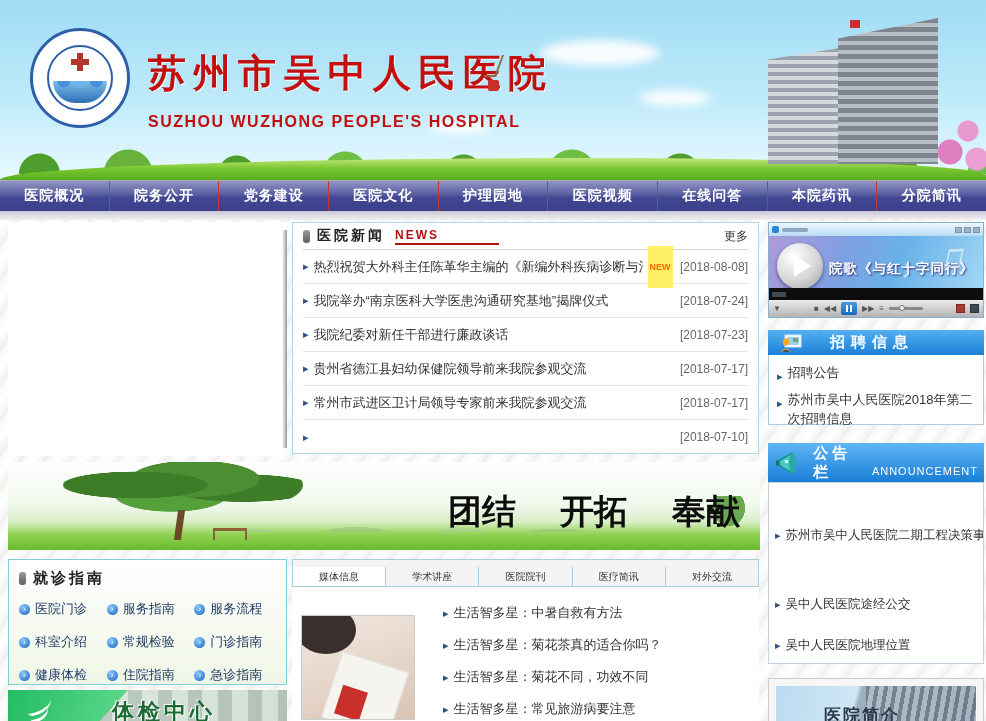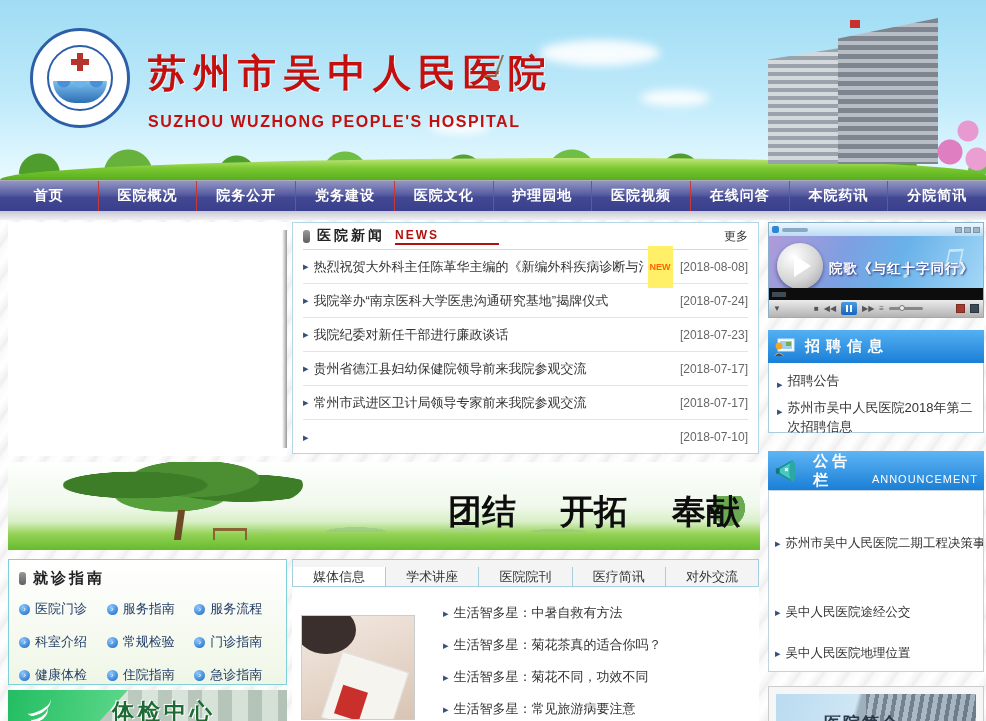--- a/index.html
+++ b/index.html
@@ -137,21 +137,21 @@
      background:linear-gradient(100deg,#23bd62,#5fd98c); clip-path:polygon(0 0,100% 0,62% 100%,0 100%); }
   .wing { position:absolute; left:18px; top:8px; width:30px; height:22px; }
   .wing i { position:absolute; display:block; width:26px; height:16px; border:0 solid #fff;
             border-bottom-width:3px; border-radius:0 0 100% 40%; transform:rotate(-18deg); }
   .wing i:nth-child(2){ top:7px; left:3px; width:20px; }
   .checkup-label { position:absolute; left:104px; top:7px; font-size:22px; font-weight:bold;
      color:#1c6b33; letter-spacing:4px; text-shadow:1px 1px 0 #fff,-1px -1px 0 #fff; }
 
   .tabs-box { width:467px; }
   .tab-bar { display:flex; height:28px; border:1px solid #a5cede; background:#f4f4f4; }
-  .tab { flex:1; display:flex; align-items:center; justify-content:center; font-size:13px; color:#333;
+  .tab { flex:1; display:flex; align-items:center; justify-content:center; font-size:10px; color:#333;
          border-left:1px solid #a5cede; cursor:pointer;margin-top:7px; }
   .tab:first-child { border-left:none; }
   .tab.active { background:#fff; font-weight:normal; }
   .tab-content { display:flex; background:#fff; padding-top:4px; }
   .thumb { width:114px; height:105px; margin:24px 0 0 9px; border:1px solid #ccc; position:relative; overflow:hidden;
      background:linear-gradient(160deg,#f2e9e2 0%,#e8d9cd 45%,#d8c4b4 100%); cursor:pointer; }
   .thumb .paper { position:absolute; left:28px; top:44px; width:70px; height:70px; background:#f6f4ef;
      transform:rotate(18deg); border:1px solid #ddd; }
   .thumb .red { position:absolute; left:36px; top:72px; width:26px; height:30px; background:#c9302c; transform:rotate(18deg); }
   .thumb .hair { position:absolute; left:-6px; top:-10px; width:60px; height:48px; border-radius:50%; background:#3a2f2c; }
@@ -185,22 +185,22 @@
   .p-ctrl .sp { cursor:pointer; }
   .p-pause { width:16px; height:13px; background:linear-gradient(#4b9be0,#1565c0); border-radius:2px;
              display:flex; align-items:center; justify-content:center; gap:2px; cursor:pointer; }
   .p-pause i { display:block; width:2px; height:7px; background:#fff; }
   .p-slider { width:34px; height:3px; background:#888; border-radius:2px; position:relative; cursor:pointer; }
   .p-slider i { position:absolute; left:10px; top:-2px; width:6px; height:6px; background:#eee;
                 border:1px solid #777; border-radius:50%; display:block; }
   .p-rec { width:9px; height:9px; background:#a33b2e; border:1px solid #7c2c22; margin-left:auto; cursor:pointer; }
   .p-eject { width:9px; height:9px; background:#3b4a55; border:1px solid #2a353d; cursor:pointer; }
 
-  .recruit-hd { margin-top:12px; height:33px; background:linear-gradient(180deg,#55b0f2,#1a7fd6);
-                display:flex; align-items:center; padding-left:5px; gap:10px; }
+  .recruit-hd { margin-top:12px; height:25px; background:linear-gradient(180deg,#55b0f2,#1a7fd6);
+                display:flex; align-items:center; padding-left:12px; gap:28px; }
   .recruit-title { color:#fff; font-size:15px; font-weight:bold; letter-spacing:6px; }
   .recruit-box { border:1px solid #aaccdd; border-top:none; background:#fff; height:70px; padding:8px 8px 0 8px; }
   .r-item { display:flex; font-size:13px; color:#333; line-height:19px; margin-bottom:4px; cursor:pointer; }
   .r-item .arrow { margin-top:4px; }
 
   .ann-hd { margin-top:18px; height:39px; background:linear-gradient(180deg,#5fb5f5,#1a7fd6);
             display:flex; align-items:center; padding:0 6px; }
   .ann-title { color:#fff; font-size:15px; font-weight:bold; letter-spacing:4px; margin-left:8px; }
   .ann-sub { color:#fff; font-size:11px; letter-spacing:1px; margin-left:6px; margin-top:16px; }
   .ann-box { border:1px solid #c2d3de; background:#fff; height:182px; padding:0 6px; overflow:hidden; }
@@ -243,21 +243,20 @@
       <div class="title-zh">苏州市吴中人民医院</div>
       <div class="title-en">SUZHOU WUZHONG PEOPLE'S HOSPITAL</div>
     </div>
     <div class="seal">
       <div class="sig"></div>
       <div class="stamp"></div>
     </div>
   </div>
 
   <div class="nav">
-    <div class="nav-item">首页</div>
     <div class="nav-item">医院概况</div>
     <div class="nav-item">院务公开</div>
     <div class="nav-item">党务建设</div>
     <div class="nav-item">医院文化</div>
     <div class="nav-item">护理园地</div>
     <div class="nav-item">医院视频</div>
     <div class="nav-item">在线问答</div>
     <div class="nav-item">本院药讯</div>
     <div class="nav-item">分院简讯</div>
   </div>

